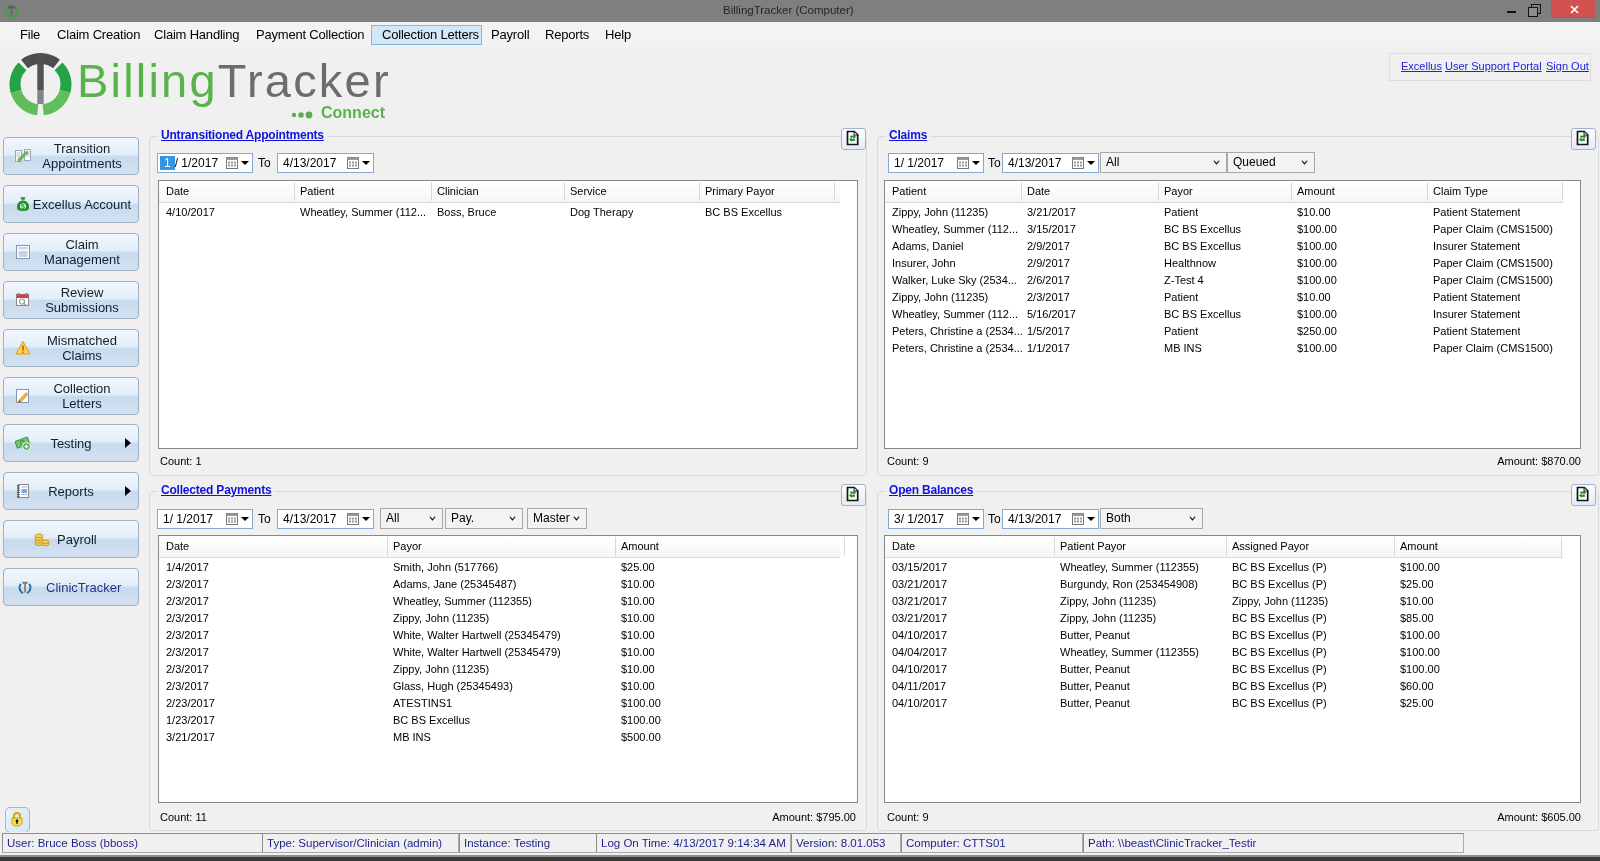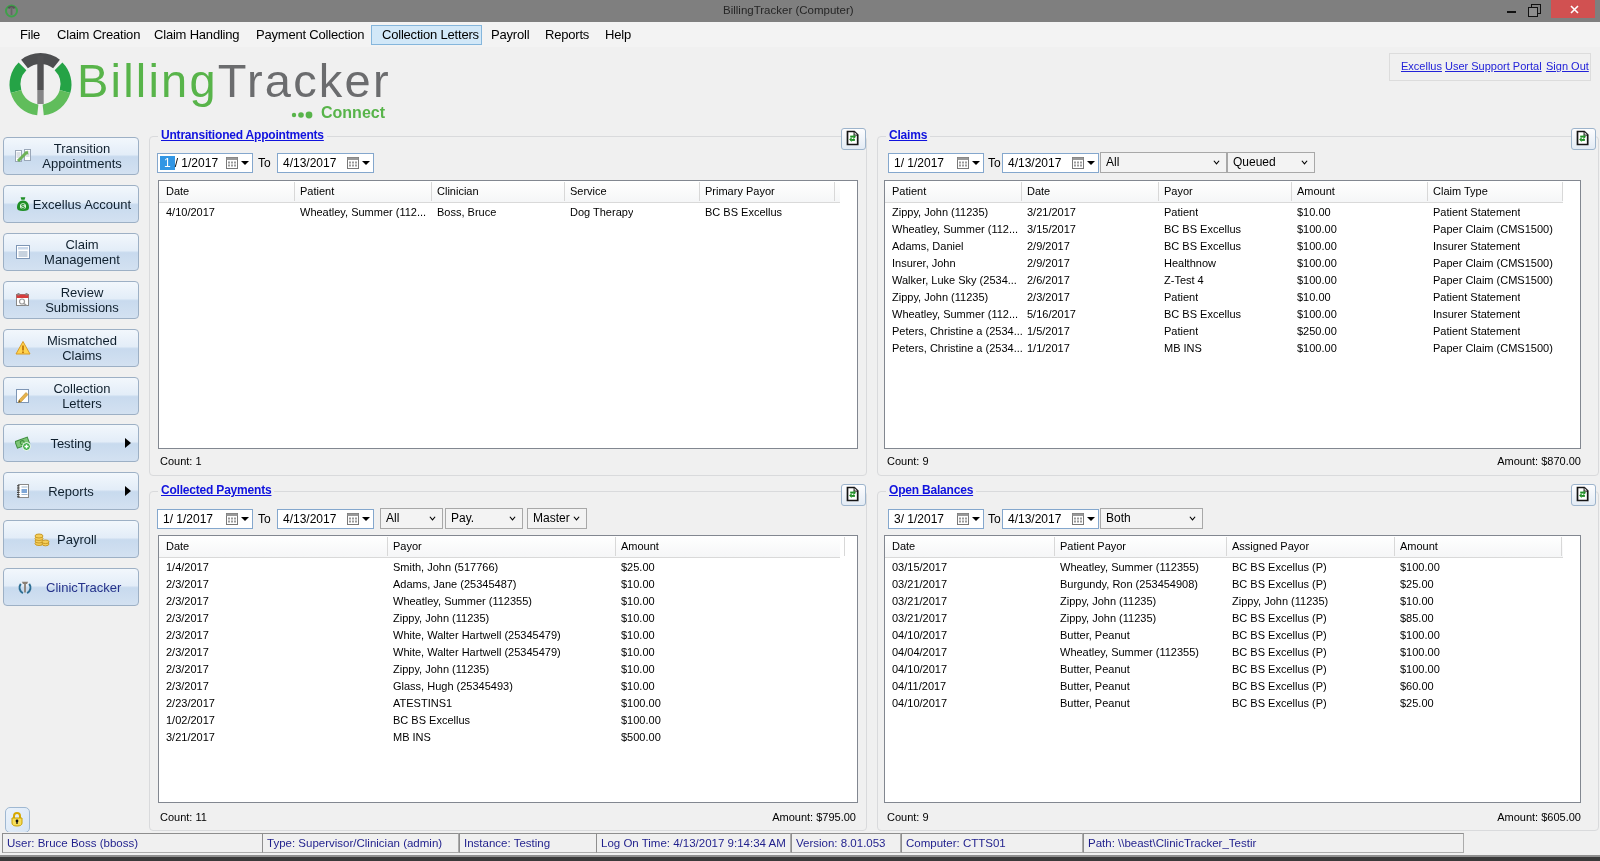--- a/index.html
+++ b/index.html
@@ -483,21 +483,21 @@
         <span class="td" style="left:0">2/3/2017</span>
         <span class="td" style="left:227px">Glass, Hugh (25345493)</span>
         <span class="td" style="left:455px">$10.00</span>
       </div>
   <div class="tr">
         <span class="td" style="left:0">2/23/2017</span>
         <span class="td" style="left:227px">ATESTINS1</span>
         <span class="td" style="left:455px">$100.00</span>
       </div>
   <div class="tr">
-        <span class="td" style="left:0">1/02/2017</span>
+        <span class="td" style="left:0">1/23/2017</span>
         <span class="td" style="left:227px">BC BS Excellus</span>
         <span class="td" style="left:455px">$100.00</span>
       </div>
   <div class="tr">
         <span class="td" style="left:0">3/21/2017</span>
         <span class="td" style="left:227px">MB INS</span>
         <span class="td" style="left:455px">$500.00</span>
       </div>
  </div>
 </div>

